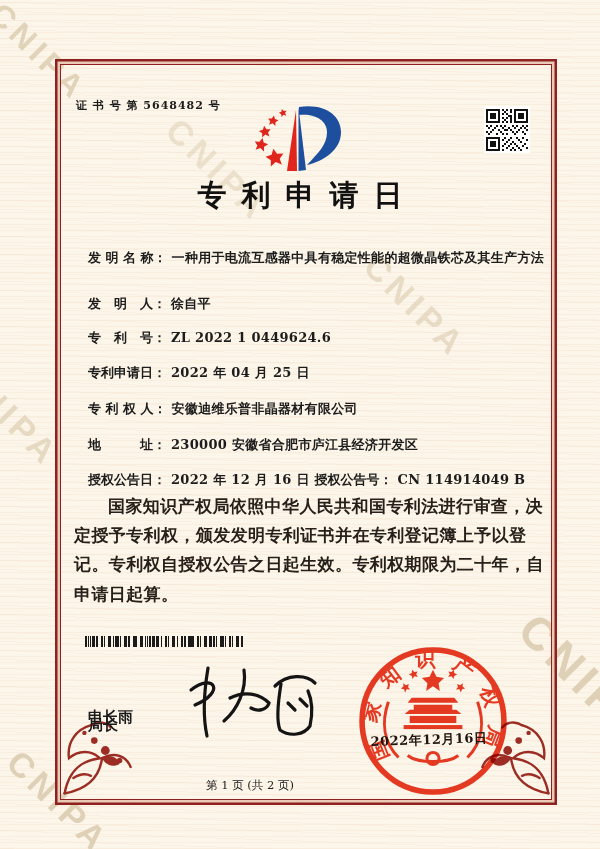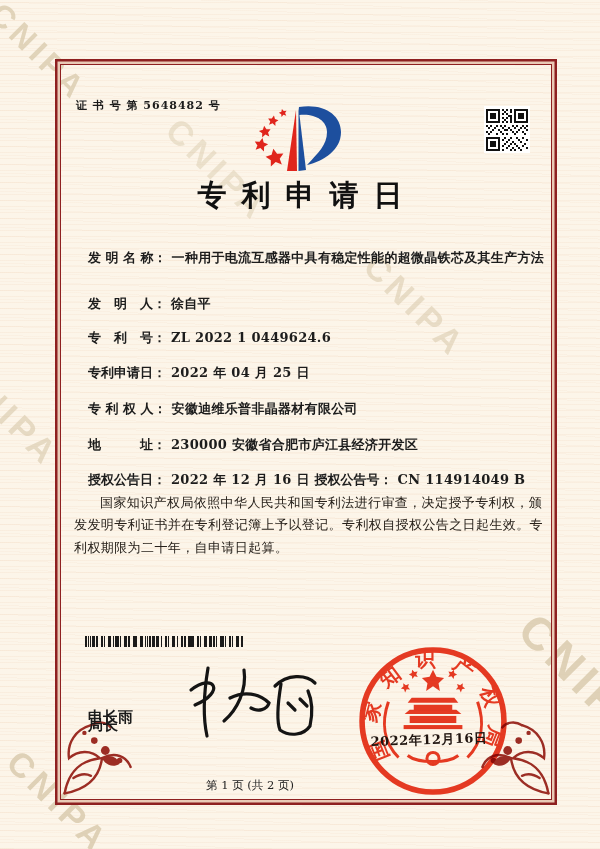--- a/index.html
+++ b/index.html
@@ -33,22 +33,22 @@
     font-size:29px;font-weight:700;color:#111;letter-spacing:15px;padding-left:15px;
     box-sizing:border-box;}
   .rows{position:absolute;left:88px;top:0;width:452px;}
   .row{position:absolute;left:0;width:452px;font-size:13px;font-weight:600;
     color:#1c1c1c;white-space:nowrap;}
   .row .lab{display:inline-block;min-width:76px;}
   .row .val{margin-left:5px;letter-spacing:.3px;}
   .r0{top:249px;} .r1{top:295px;} .r2{top:329px;} .r3{top:364px;}
   .r4{top:400px;} .r5{top:436px;} .r6{top:471px;}
   .r6 .pair1{display:inline-block;width:222px;}
-  .paras{position:absolute;left:74px;top:492px;width:470px;font-size:13px;
-    line-height:1.72;color:#26201a;}
+  .paras{position:absolute;left:74px;top:492px;width:470px;font-size:17px;
+    line-height:1.72;color:#26201a;font-weight:bold;}
   .paras p{margin:0;text-indent:2em;letter-spacing:.4px;}
   .barcode{position:absolute;left:85px;top:636px;width:158px;height:11px;
     background:
       repeating-linear-gradient(90deg,#1b1b1b 0 2px,transparent 2px 3px,#1b1b1b 3px 4px,transparent 4px 7px,#1b1b1b 7px 10px,transparent 10px 12px,#1b1b1b 12px 13px,transparent 13px 16px),
       repeating-linear-gradient(90deg,transparent 0 5px,#1b1b1b 5px 6px,transparent 6px 11px,#1b1b1b 11px 13px,transparent 13px 19px);}
   .officer-title{position:absolute;left:88px;top:676px;font-size:15px;font-weight:700;color:#1a1a1a;margin-top:40px;}
   .officer-name{position:absolute;left:88px;top:708px;font-size:15px;font-weight:700;color:#1a1a1a;}
   .signature{position:absolute;left:180px;top:658px;}
   .seal{position:absolute;left:357px;top:645px;opacity:.95;mix-blend-mode:multiply;}
   .seal-date{position:absolute;left:366px;top:731px;width:126px;text-align:center;

